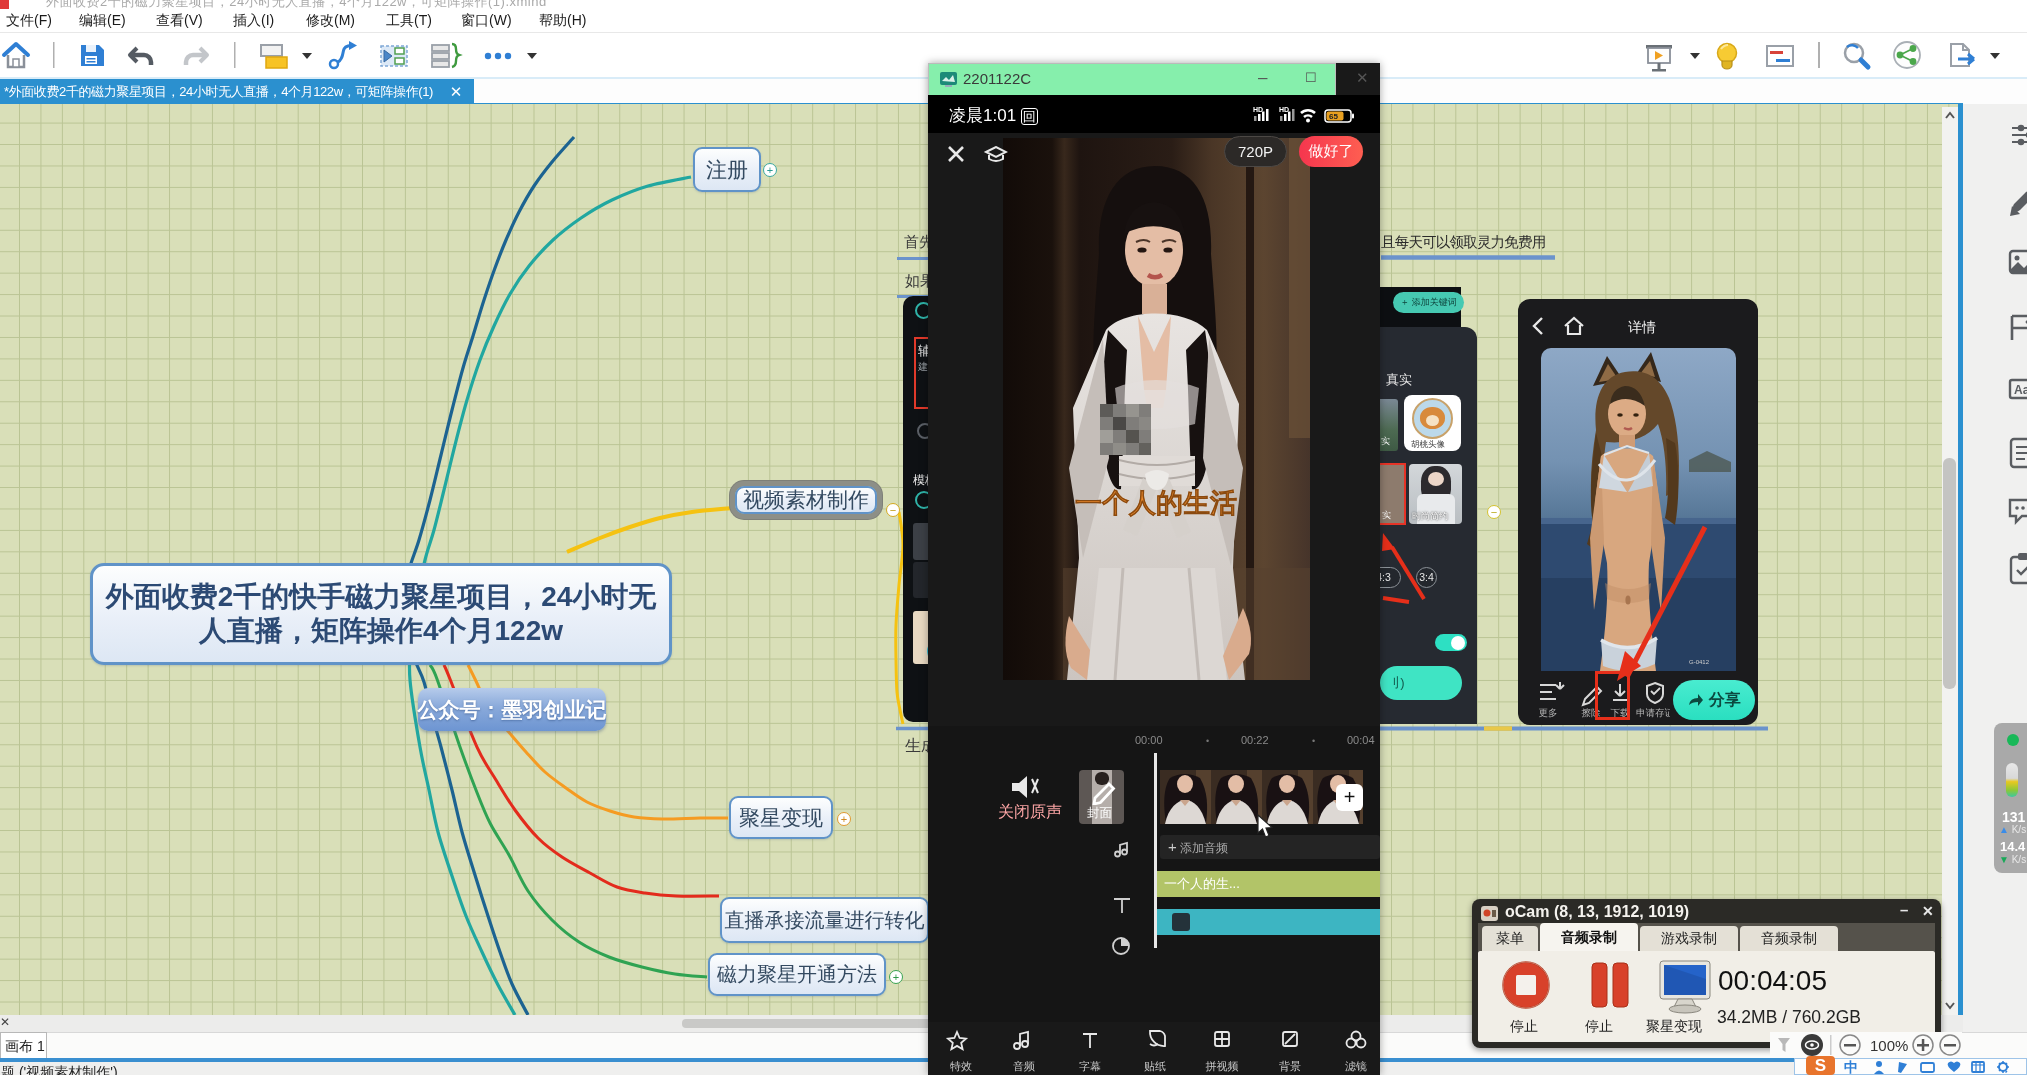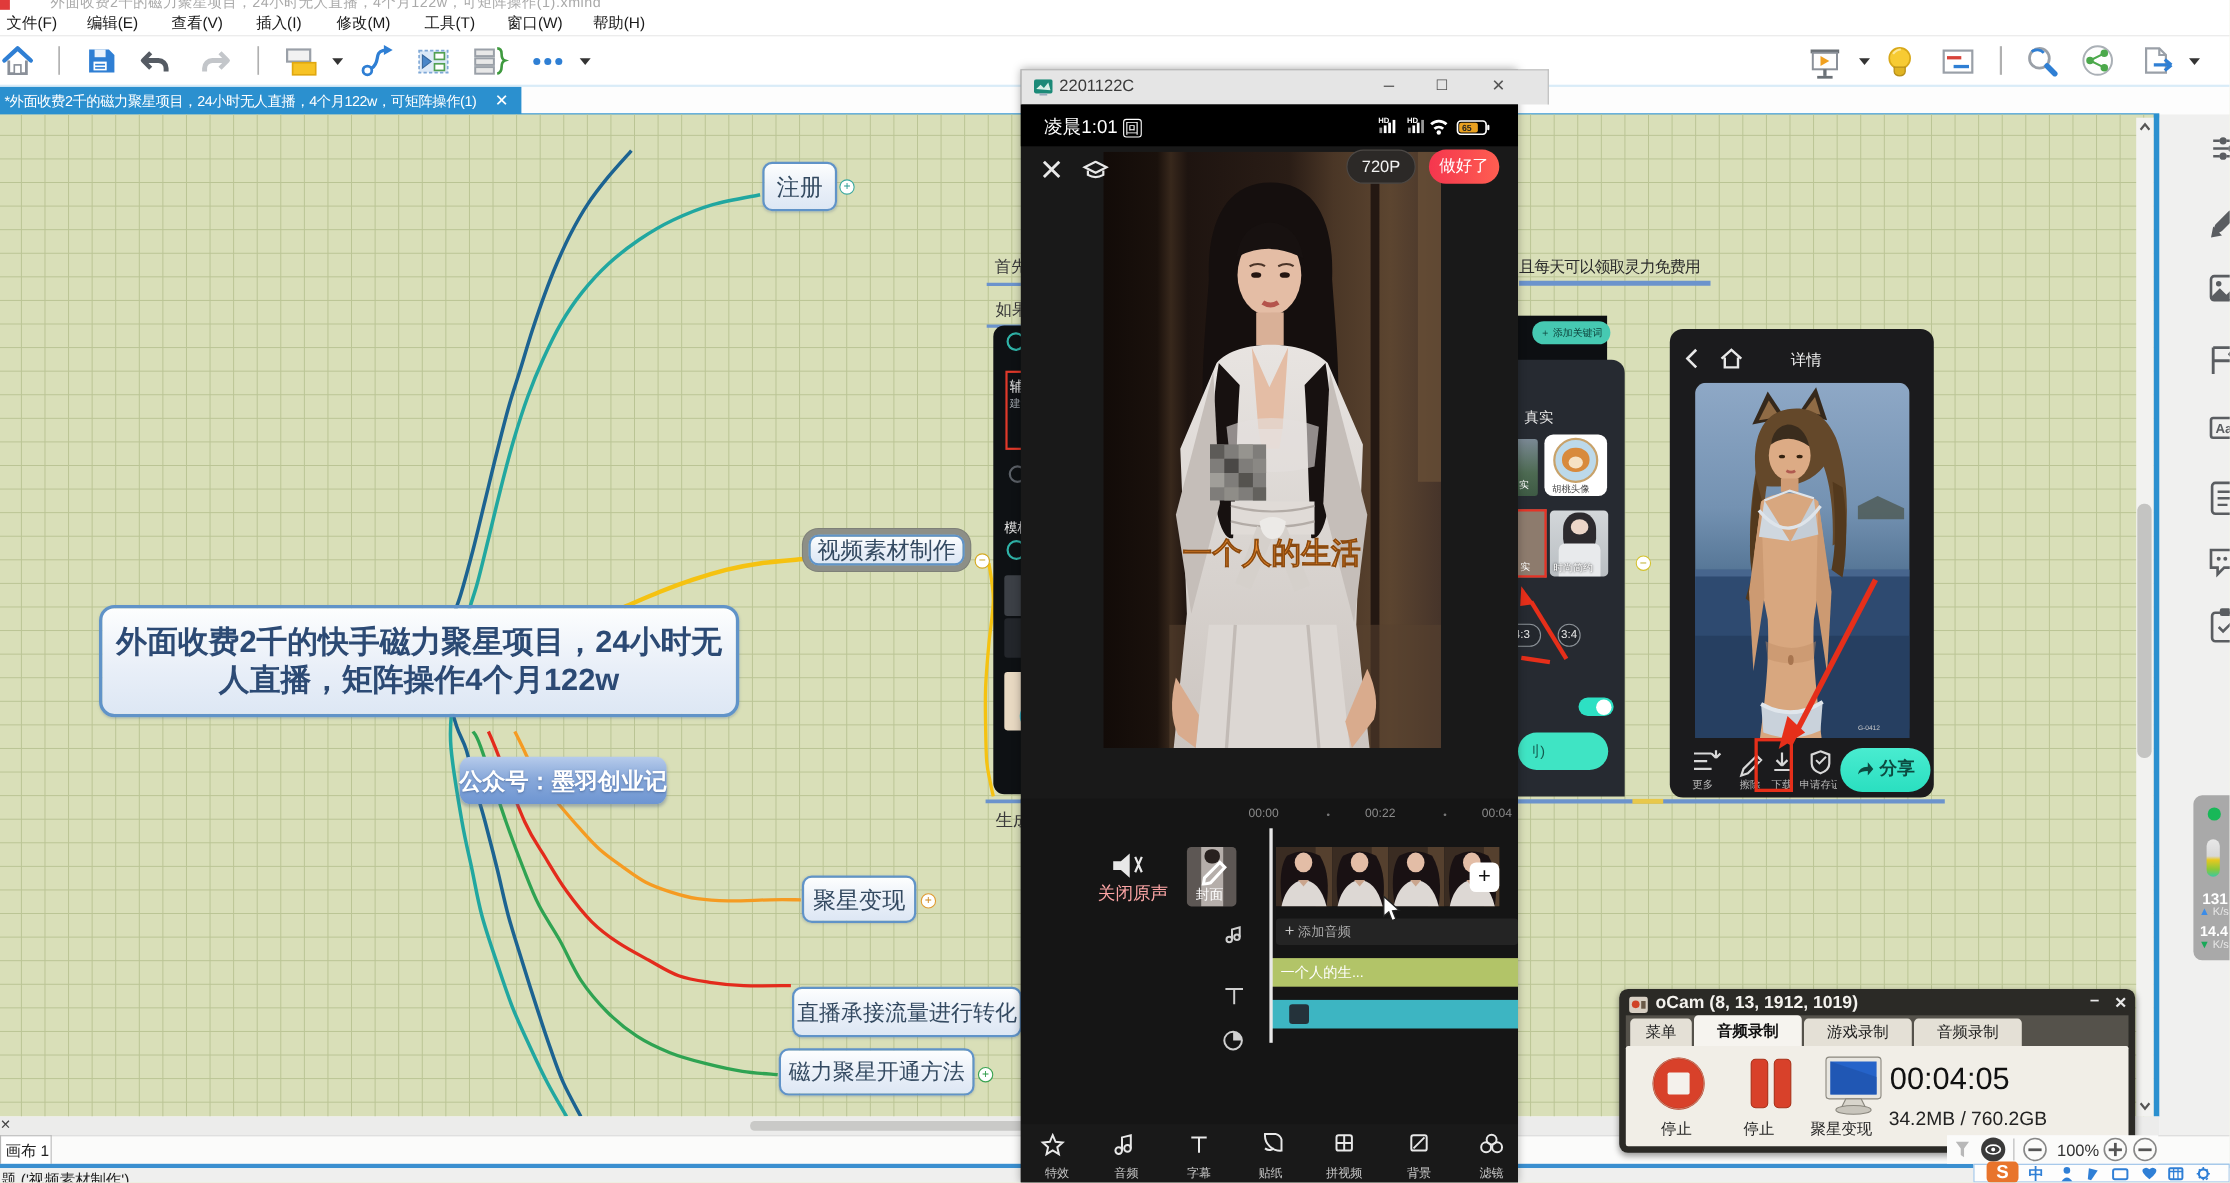--- a/index.html
+++ b/index.html
@@ -23,21 +23,21 @@
 #canvas { left:0; top:104px; width:1958px; height:911px; background-color:#d9dfb8;
   background-image: linear-gradient(#bac494 1px, transparent 1px), linear-gradient(90deg,#bac494 1px, transparent 1px);
   background-size:21.45px 21.45px; background-position:19px 18.6px; overflow:hidden; }
 #curves { position:absolute; left:0; top:0; }
 
 
 .node { position:absolute; border:2.5px solid #6093c8; border-radius:9px;
   background:linear-gradient(#fdfefe, #e9eff8 55%, #dde7f4); color:#344a61;
   display:flex; align-items:center; justify-content:center; white-space:nowrap;
   box-shadow:0 1px 2px rgba(90,110,140,0.25); }
-#central { left:90px; top:446px; width:582px; height:102px; border-width:3.5px; border-radius:14px;
+#central { left:90px; top:459px; width:582px; height:102px; border-width:3.5px; border-radius:14px;
   font-size:28px; font-weight:bold; color:#2c4a74; text-align:center; line-height:1.2; }
 #gzh { white-space:nowrap; position:absolute; left:418px; top:584px; width:188px; height:43px; border-radius:10px;
   background:linear-gradient(#b6cbeb, #89a9da 45%, #6d95d2); color:#fff; font-size:21px; font-weight:bold;
   display:flex; align-items:center; justify-content:center; text-shadow:0 1px 2px rgba(40,70,120,0.5);
   box-shadow:0 2px 3px rgba(90,110,140,0.45); }
 .pbtn { position:absolute; width:14px; height:14px; border-radius:50%; background:#fff; font-size:11px;
   line-height:12px; text-align:center; }
 </style>
 </head>
 <body>
@@ -325,21 +325,21 @@
   <div class="abs" style="left:155px;top:381px;width:82px;height:40px;border-radius:21px;background:linear-gradient(#49ecd0,#2adfc0);color:#0c4a40;font-size:16px;font-weight:bold;text-align:center;line-height:40px;"><svg width="17" height="13" style="vertical-align:-1px">
         <path d="M2 12 q1 -7 9 -7 v-4 l5 6 -5 6 v-4 q-6 0 -9 3 z" fill="#0c4a40"></path>
       </svg> 分享</div>
   <svg class="abs" style="left:95px;top:220px" width="100" height="170">
     <path d="M92 8 L14 158" stroke="#e62f1a" stroke-width="5"></path>
     <path d="M4 178 L12 148 L28 163 Z" fill="#e62f1a" transform="translate(0,-16)"></path>
   </svg>
 </div>
 <div class="abs" id="mainwin" style="left:928px; top:63px; width:452px; height:1012px; background:#191919; box-shadow:0 0 8px rgba(0,0,0,0.35);">
 
-  <div class="abs" style="left:0;top:0;width:480px;height:32px;background:#e5e5e5;border:1px solid #bbb;border-bottom:none;padding-left:38px;">
+  <div class="abs" style="left:0;top:0;width:408px;height:32px;background:#86efac;border:1px solid #bbb;border-bottom:none;padding-left:38px;">
     <svg class="abs" style="left:11px;top:8px" width="17" height="15">
         <rect x="0" y="0" width="17" height="13" rx="2" fill="#1c8a78"></rect>
         <path d="M2 9 l4 -4 3 3 4 -5 2 7 z" fill="#d8f0e8"></path>
         <rect x="5" y="13" width="7" height="2" fill="#9ab"></rect>
       </svg>
     <span class="abs" style="left:34px;top:6px;font-size:15px;color:#3a3a3a;">2201122C</span>
     <span class="abs" style="left:329px;top:4px;font-size:17px;color:#555;">–</span>
     <span class="abs" style="left:376px;top:6px;font-size:13px;color:#555;">☐</span>
     <span class="abs" style="left:427px;top:5px;font-size:15px;color:#555;">✕</span>
   </div>

